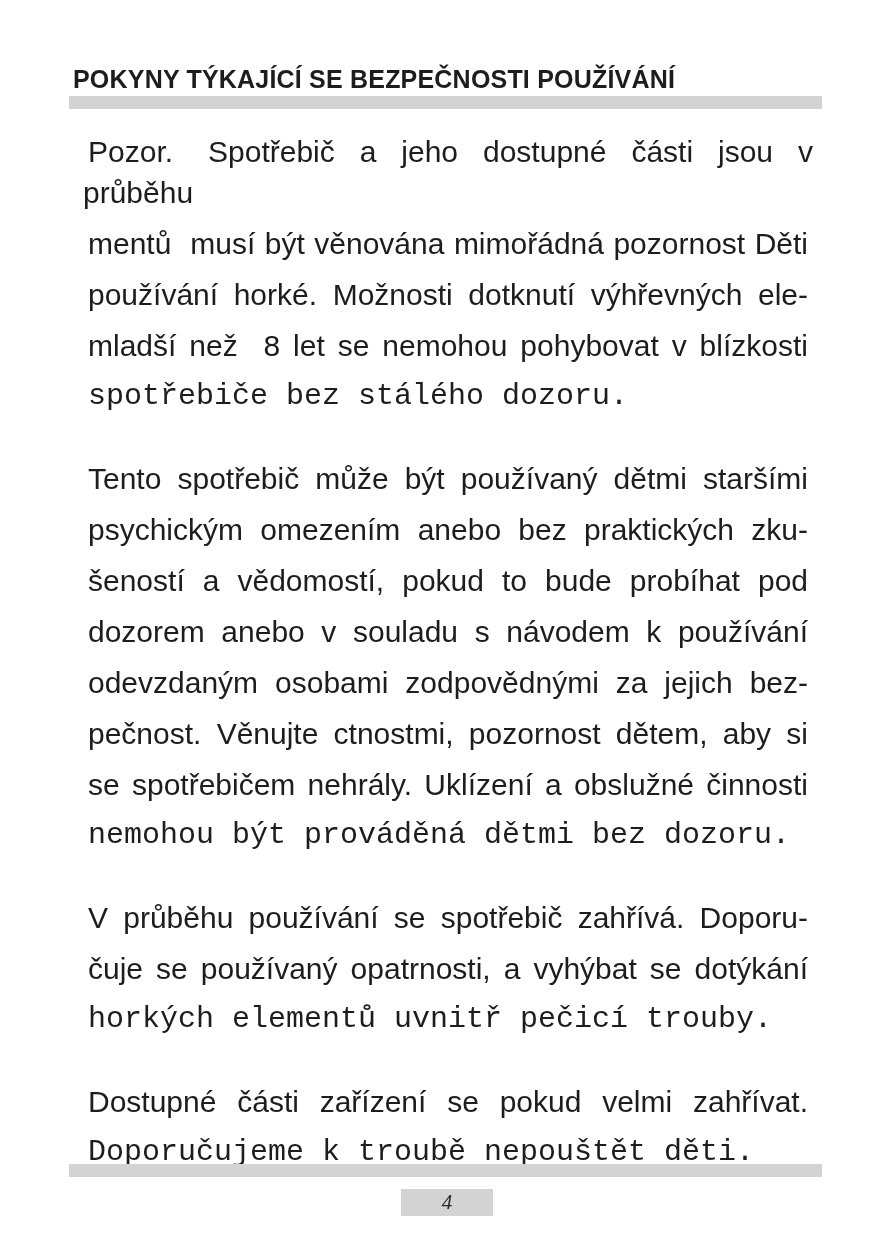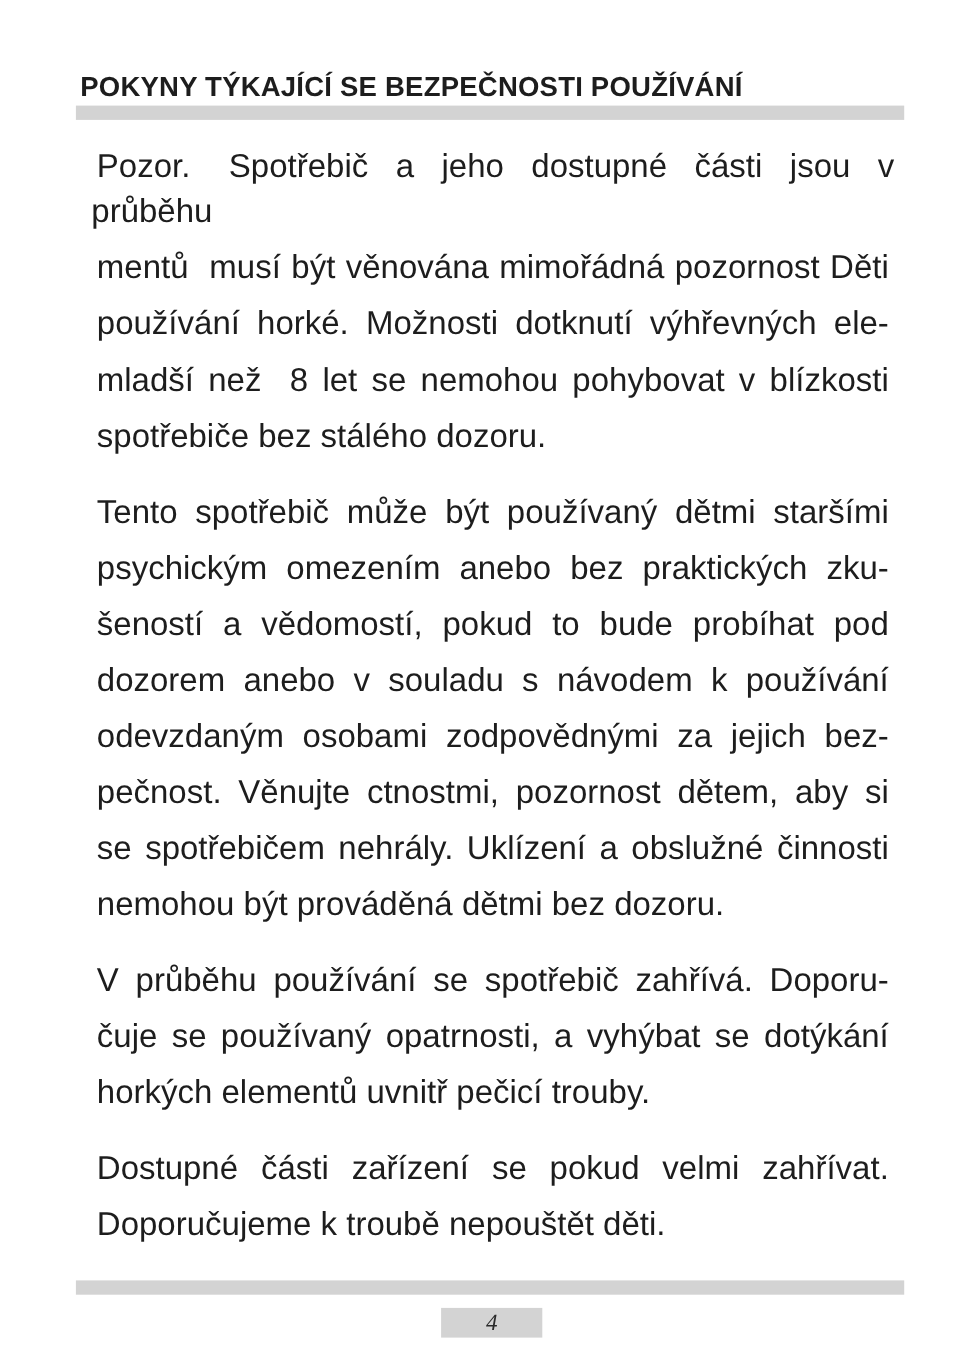--- a/index.html
+++ b/index.html
@@ -26,33 +26,34 @@
   }
   .bar{
     position:absolute;left:59px;width:753px;height:13px;
     background:var(--bar);
   }
   .bar-top{top:86px;}
   .bar-bottom{top:1154px;}
   .textblock{
     position:absolute;left:58px;top:106px;width:760px;
   }
-  .para{margin-top:8px;}
+  .para{margin-top:21px;}
   .para:first-child{margin-top:0;}
   .line{
     font-size:30px;
     line-height:41px;
     text-align:justify;
     text-align-last:justify;
     -moz-text-align-last:justify;
     color:var(--ink);
   }
   .line.last{
     text-align:left;
     text-align-last:left;
+    font-family:Liberation Mono, monospace;
     -moz-text-align-last:left;
   }
   .line strong{font-weight:normal;}
   .pagenum{
     position:absolute;top:1179px;left:50%;
     transform:translateX(-50%);
     width:92px;height:27px;
     background:var(--bar);
     display:flex;align-items:center;justify-content:center;
     font-family:"Liberation Serif",serif;

